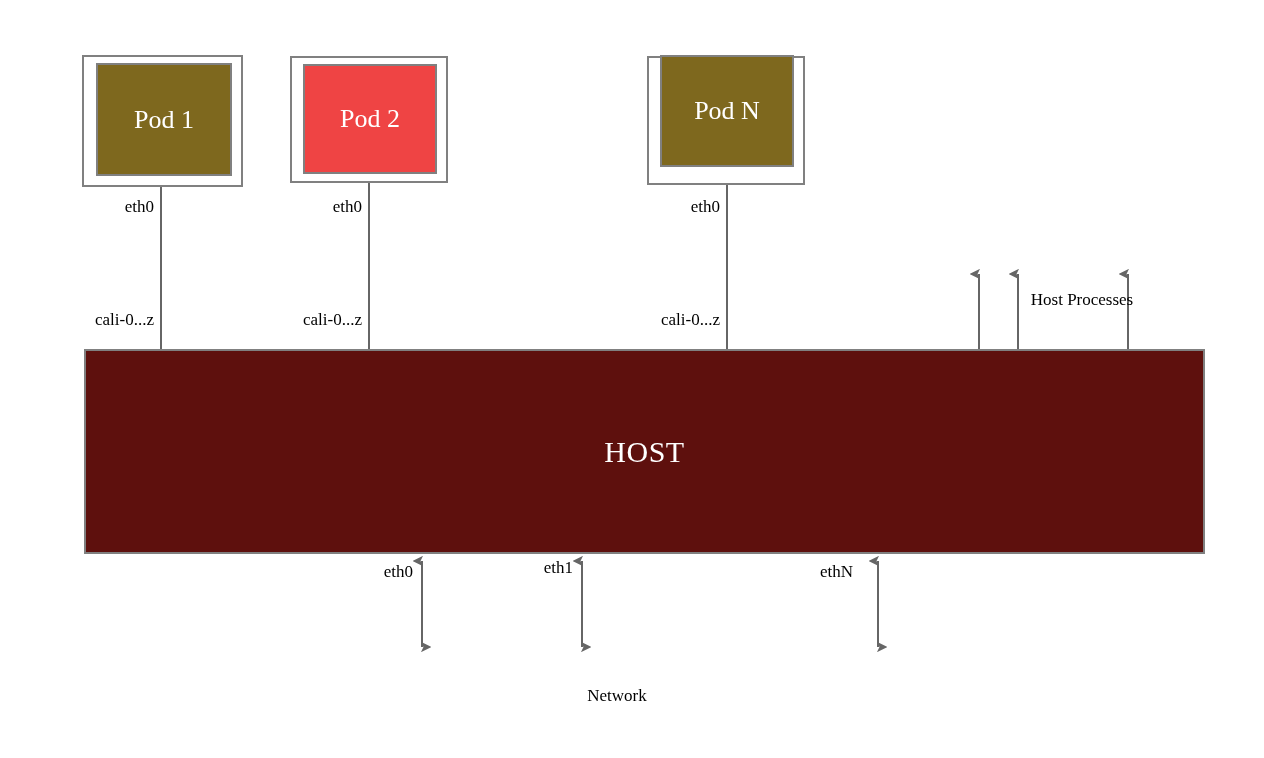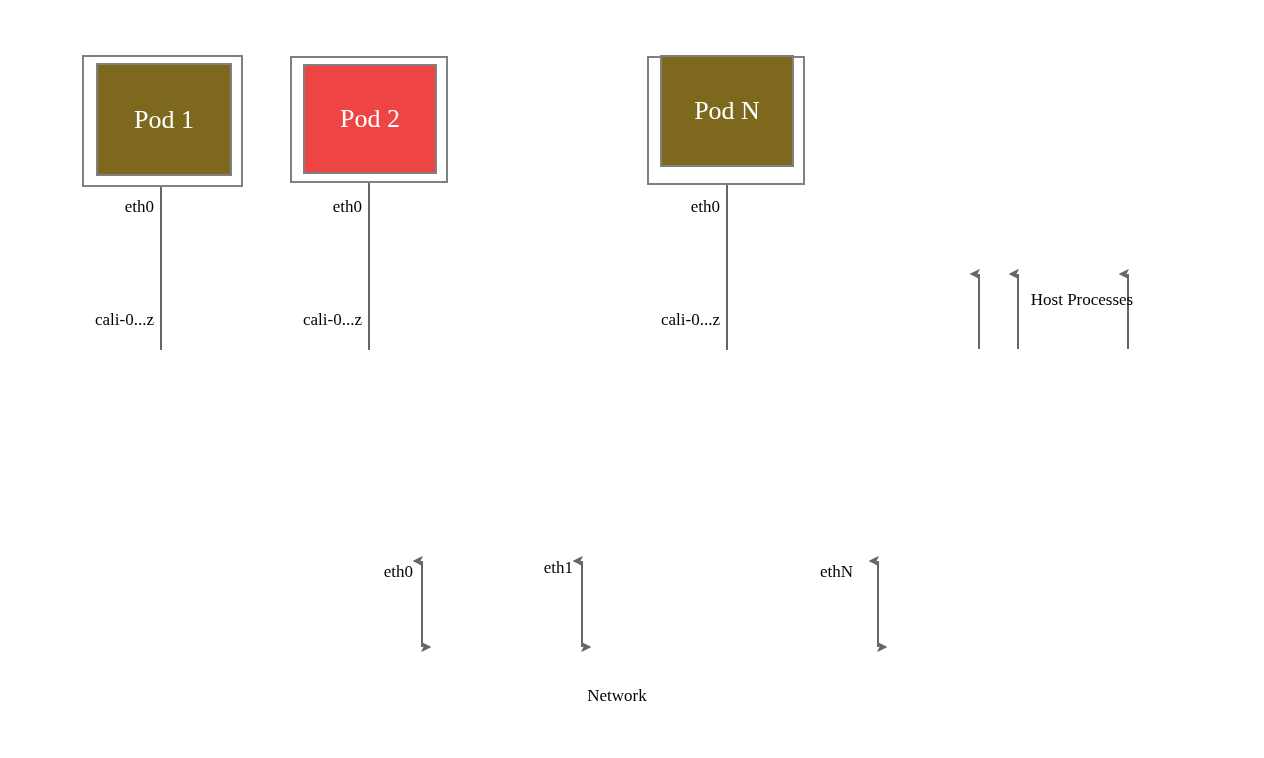--- a/index.html
+++ b/index.html
@@ -122,20 +122,23 @@
 
   <div class="pod-outer" style="left:647px; top:56px; width:158px; height:129px;"></div>
   <div class="pod-inner" style="left:660px; top:55px; width:134px; height:112px; background:#7E681E;">
     <span class="pod-label">Pod N</span>
   </div>
   <div class="txt right" style="left:628px; top:198px; width:92px;">eth0</div>
   <div class="txt right" style="left:586px; top:311px; width:134px;">cali-0...z</div>
 
   <div class="txt center" style="left:942px; top:252px; width:280px;margin-top:39px;">Host Processes</div>
 
+  <div class="host-block" style="left:84px; top:349px; width:1121px; height:205px; background:#5E100D;">
+    <span class="host-label">HOST</span>
+  </div>
 
   <div class="txt right" style="left:320px; top:563px; width:93px;">eth0</div>
   <div class="txt right" style="left:480px; top:559px; width:93px;">eth1</div>
   <div class="txt right" style="left:760px; top:563px; width:93px;">ethN</div>
 
   <div class="txt center" style="left:497px; top:687px; width:240px;">Network</div>
 
 </div>
 
 </body></html>

